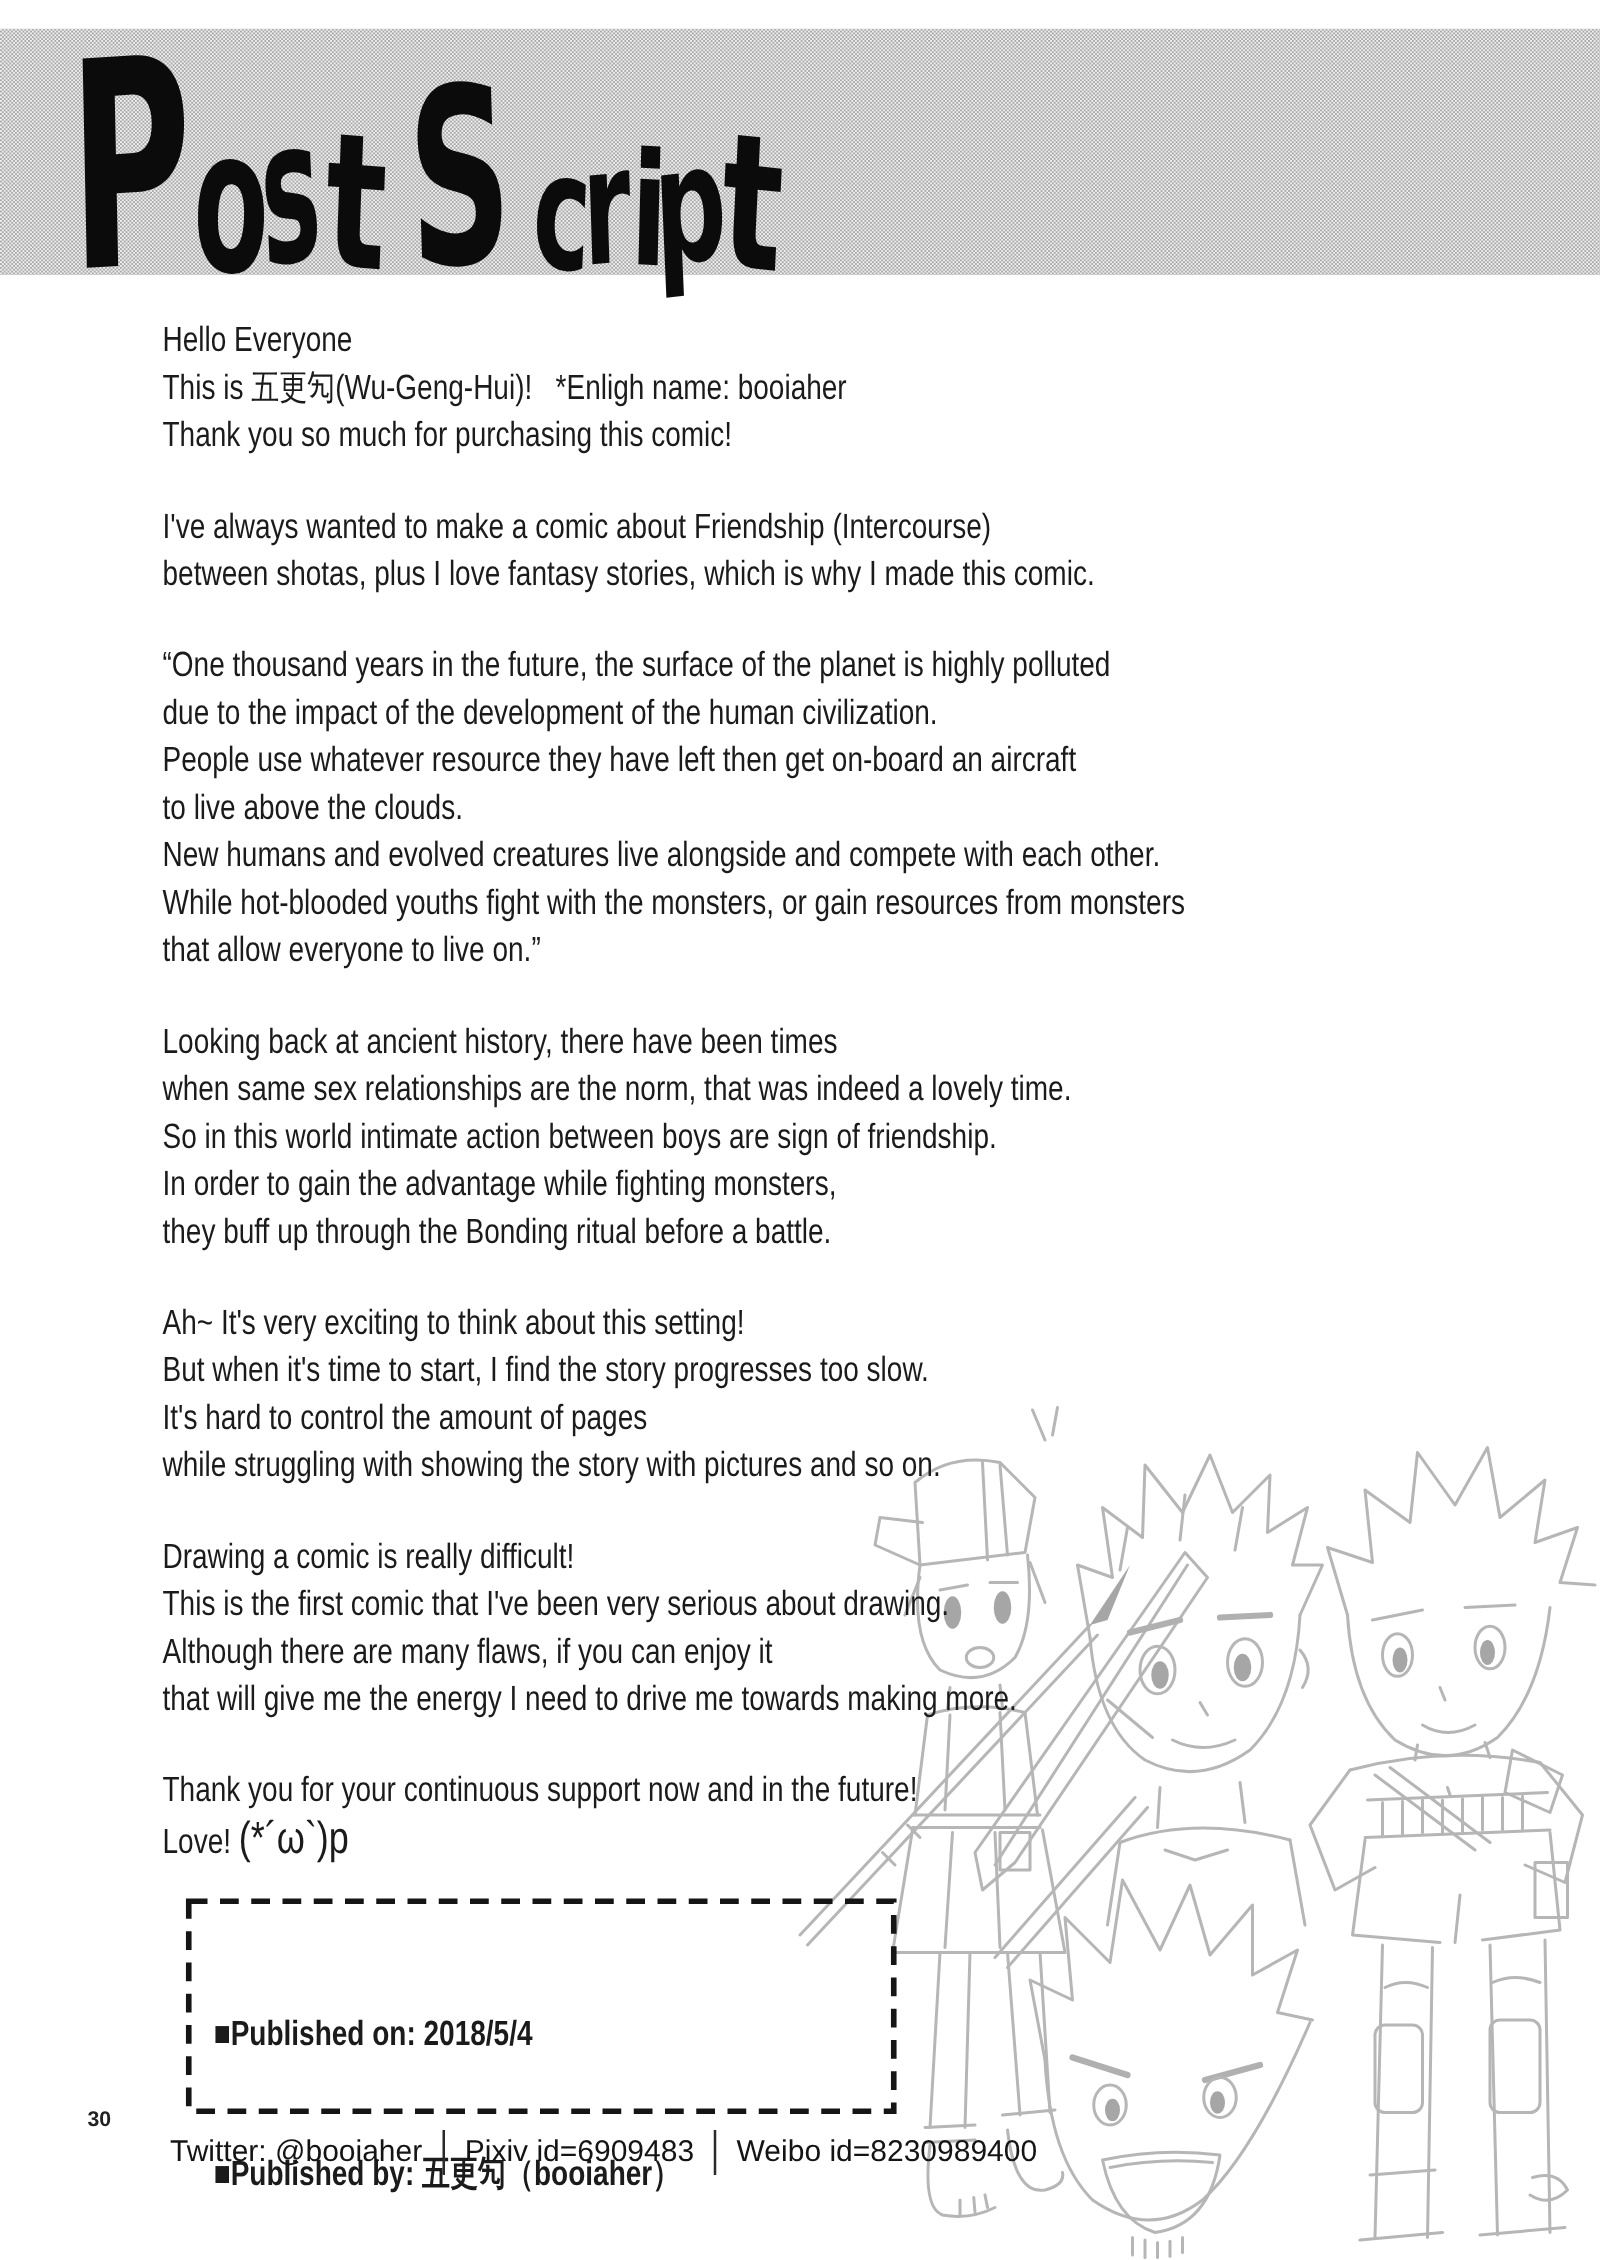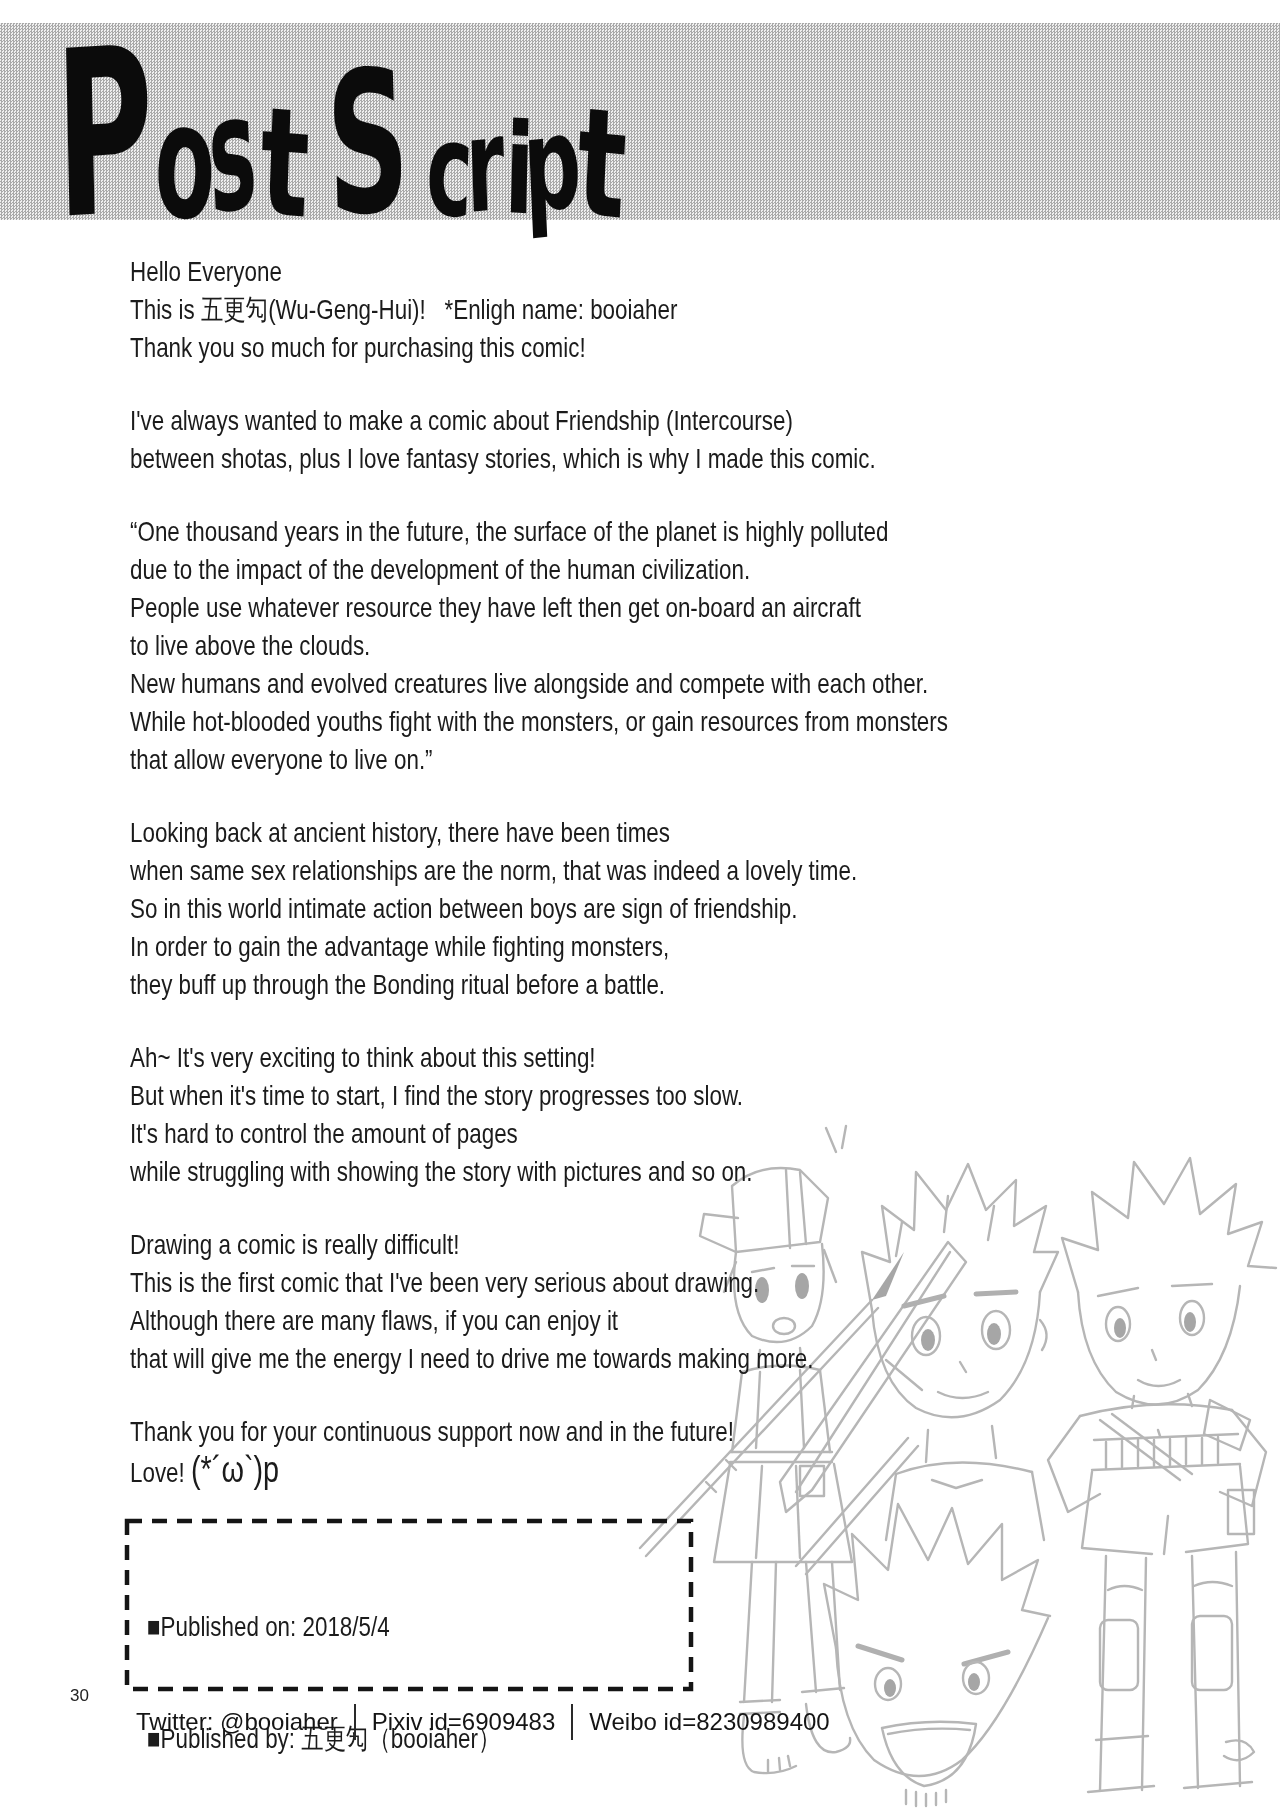--- a/index.html
+++ b/index.html
@@ -24,26 +24,26 @@
   .t8{left:526px;top:102px;font-size:130px;transform:scaleX(.62) rotate(-4deg);}
   .t9{left:574px;top:86px;font-size:150px;transform:scaleX(.68) rotate(4deg);}
   
   .body-text{position:absolute;left:130px;top:253px;z-index:2;font-size:28px;line-height:38px;
              transform:scaleX(.8);transform-origin:0 0;letter-spacing:0;}
   .para{margin:0 0 35px 0;}
   .para:last-child{margin-bottom:0;}
   .line{white-space:pre;height:38px;}
   .kaomoji{font-size:36px;vertical-align:baseline;}
   
-  .info-box{position:absolute;left:124px;top:1518px;width:570px;height:174px;z-index:2;}
+  .info-box{position:absolute;left:148px;top:1518px;width:570px;height:174px;z-index:2;font-weight:bold;}
   .info-box svg{position:absolute;left:0;top:0;}
   .info-content{position:absolute;left:23px;top:16px;font-size:28px;line-height:37px;
                 transform:scaleX(.8);transform-origin:0 0;white-space:pre;}
   
-  .page-num{position:absolute;left:70px;top:1686px;font-size:17px;font-weight:400;z-index:2;color:#222;}
+  .page-num{position:absolute;left:70px;top:1686px;font-size:17px;font-weight:700;z-index:2;color:#222;}
   .footer{position:absolute;left:136px;top:1702px;height:40px;display:flex;align-items:center;z-index:2;
           font-family:Liberation Sans, sans-serif;font-size:24px;color:#141414;}
   .sep{width:2px;height:36px;background:#2a2a2a;margin:0 16px;}
   
   .sketch{position:absolute;left:0;top:0;z-index:0;}
   .sk{stroke:#b6b6b6;fill:none;stroke-width:2.4;stroke-linecap:round;stroke-linejoin:round;}
   .skb{stroke:#b0b0b0;fill:none;stroke-width:5;stroke-linecap:round;}
   .skf{fill:#a6a6a6;stroke:none;}
 </style>
 </head>

